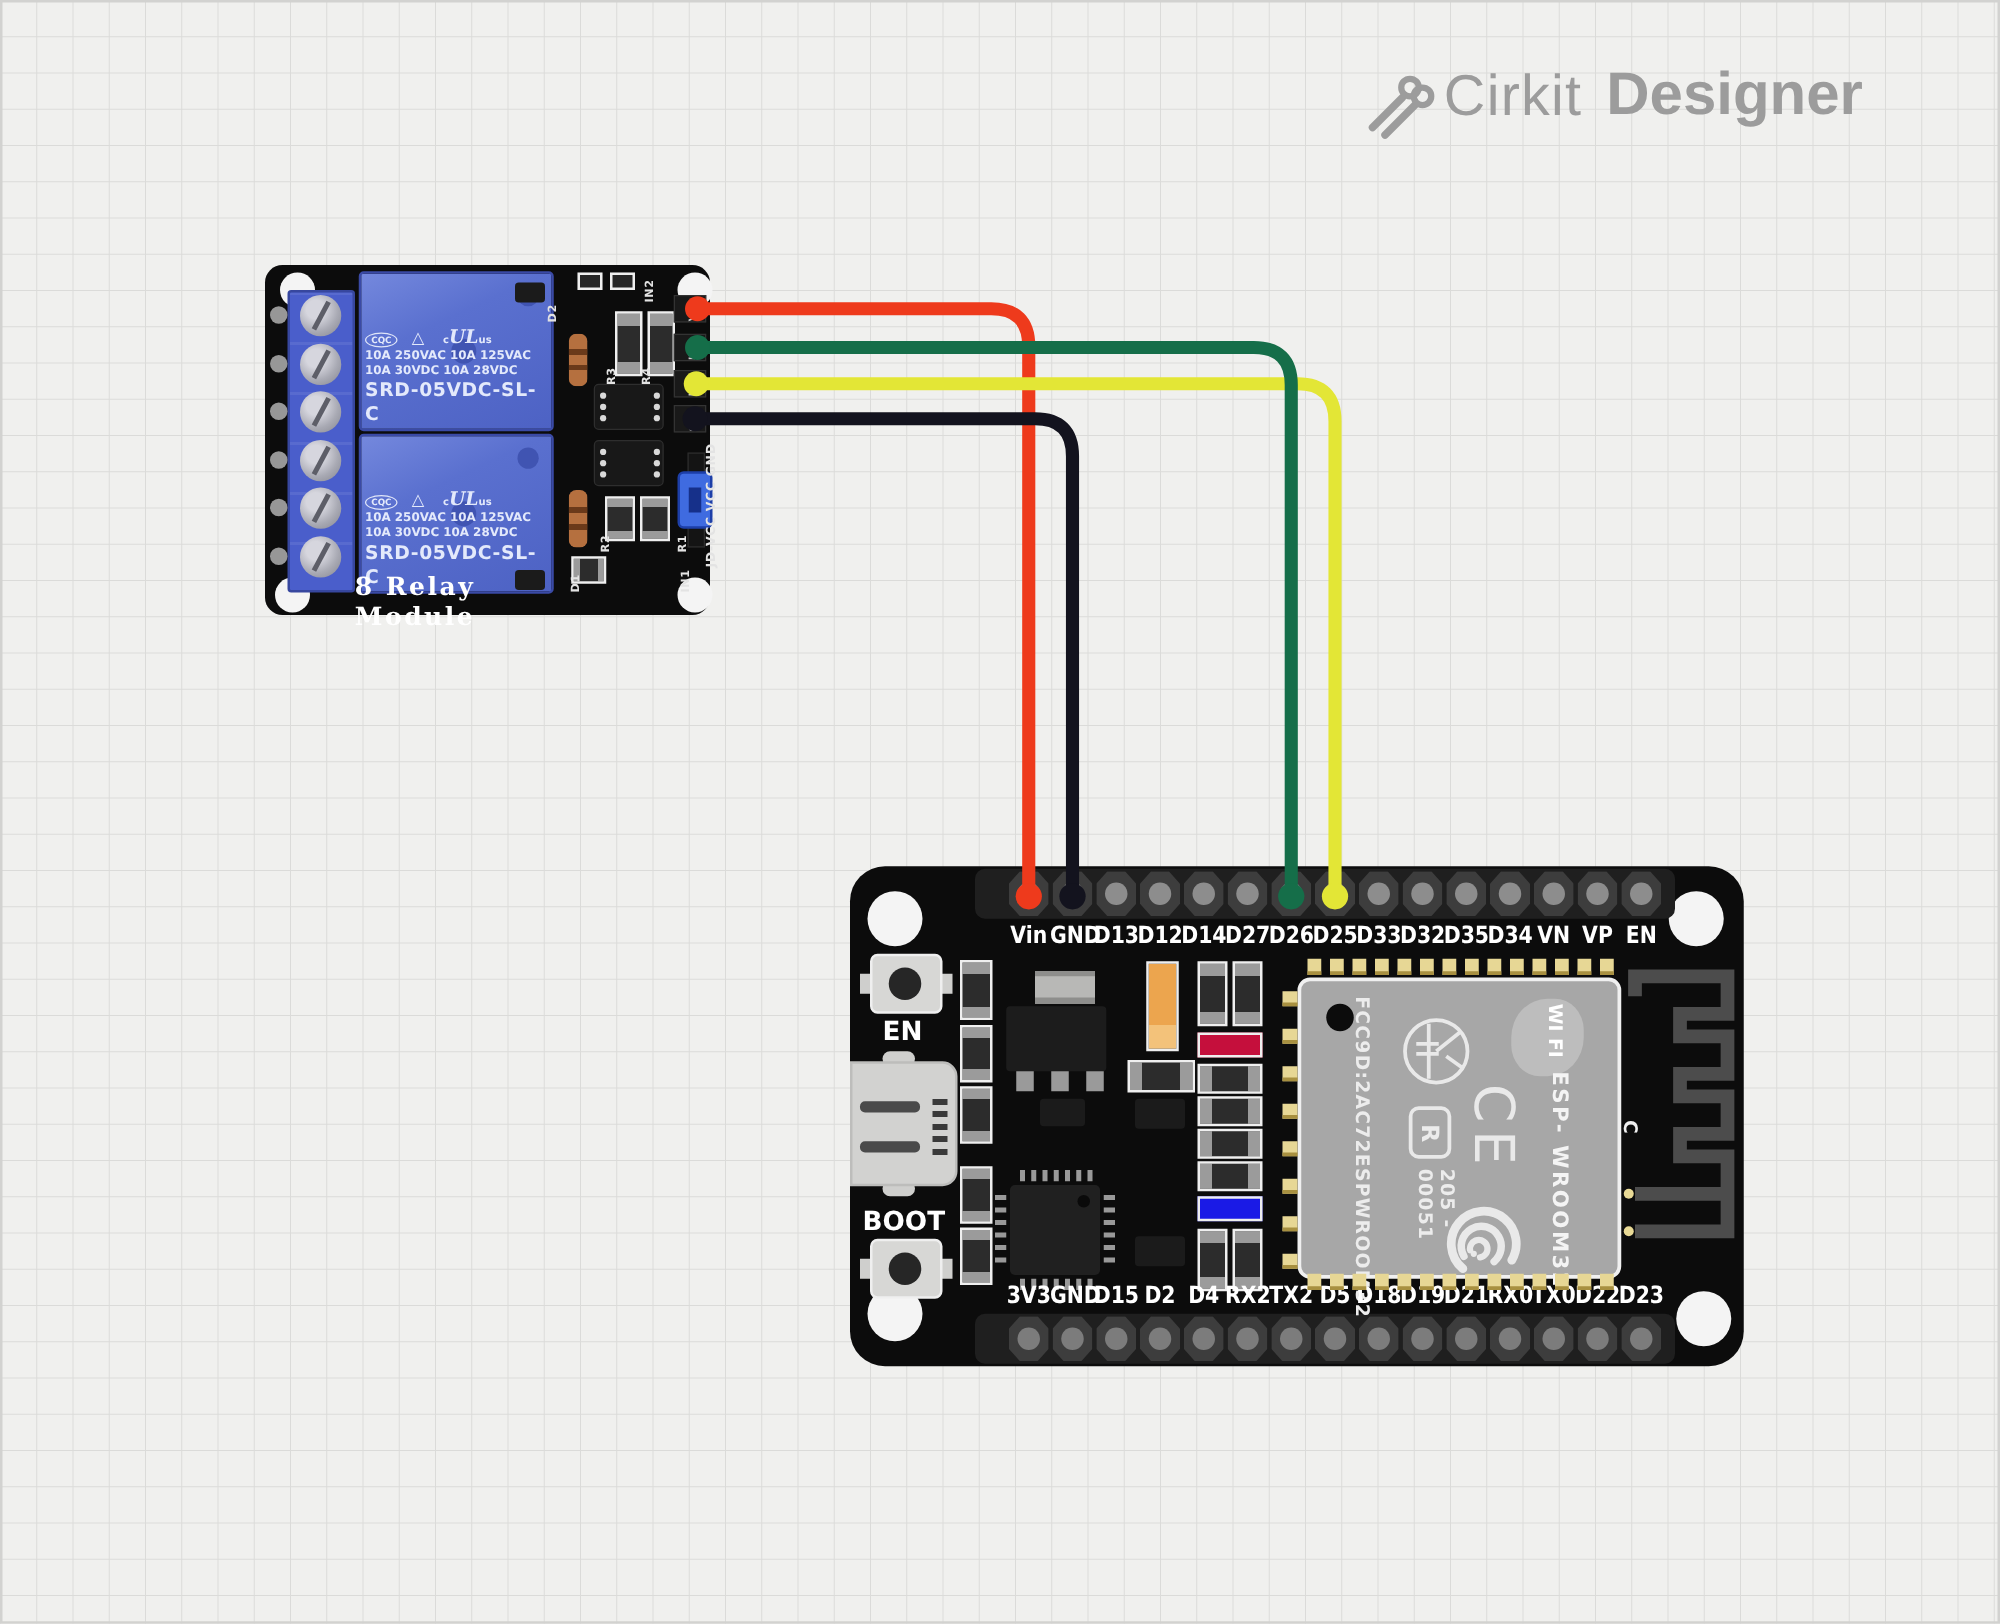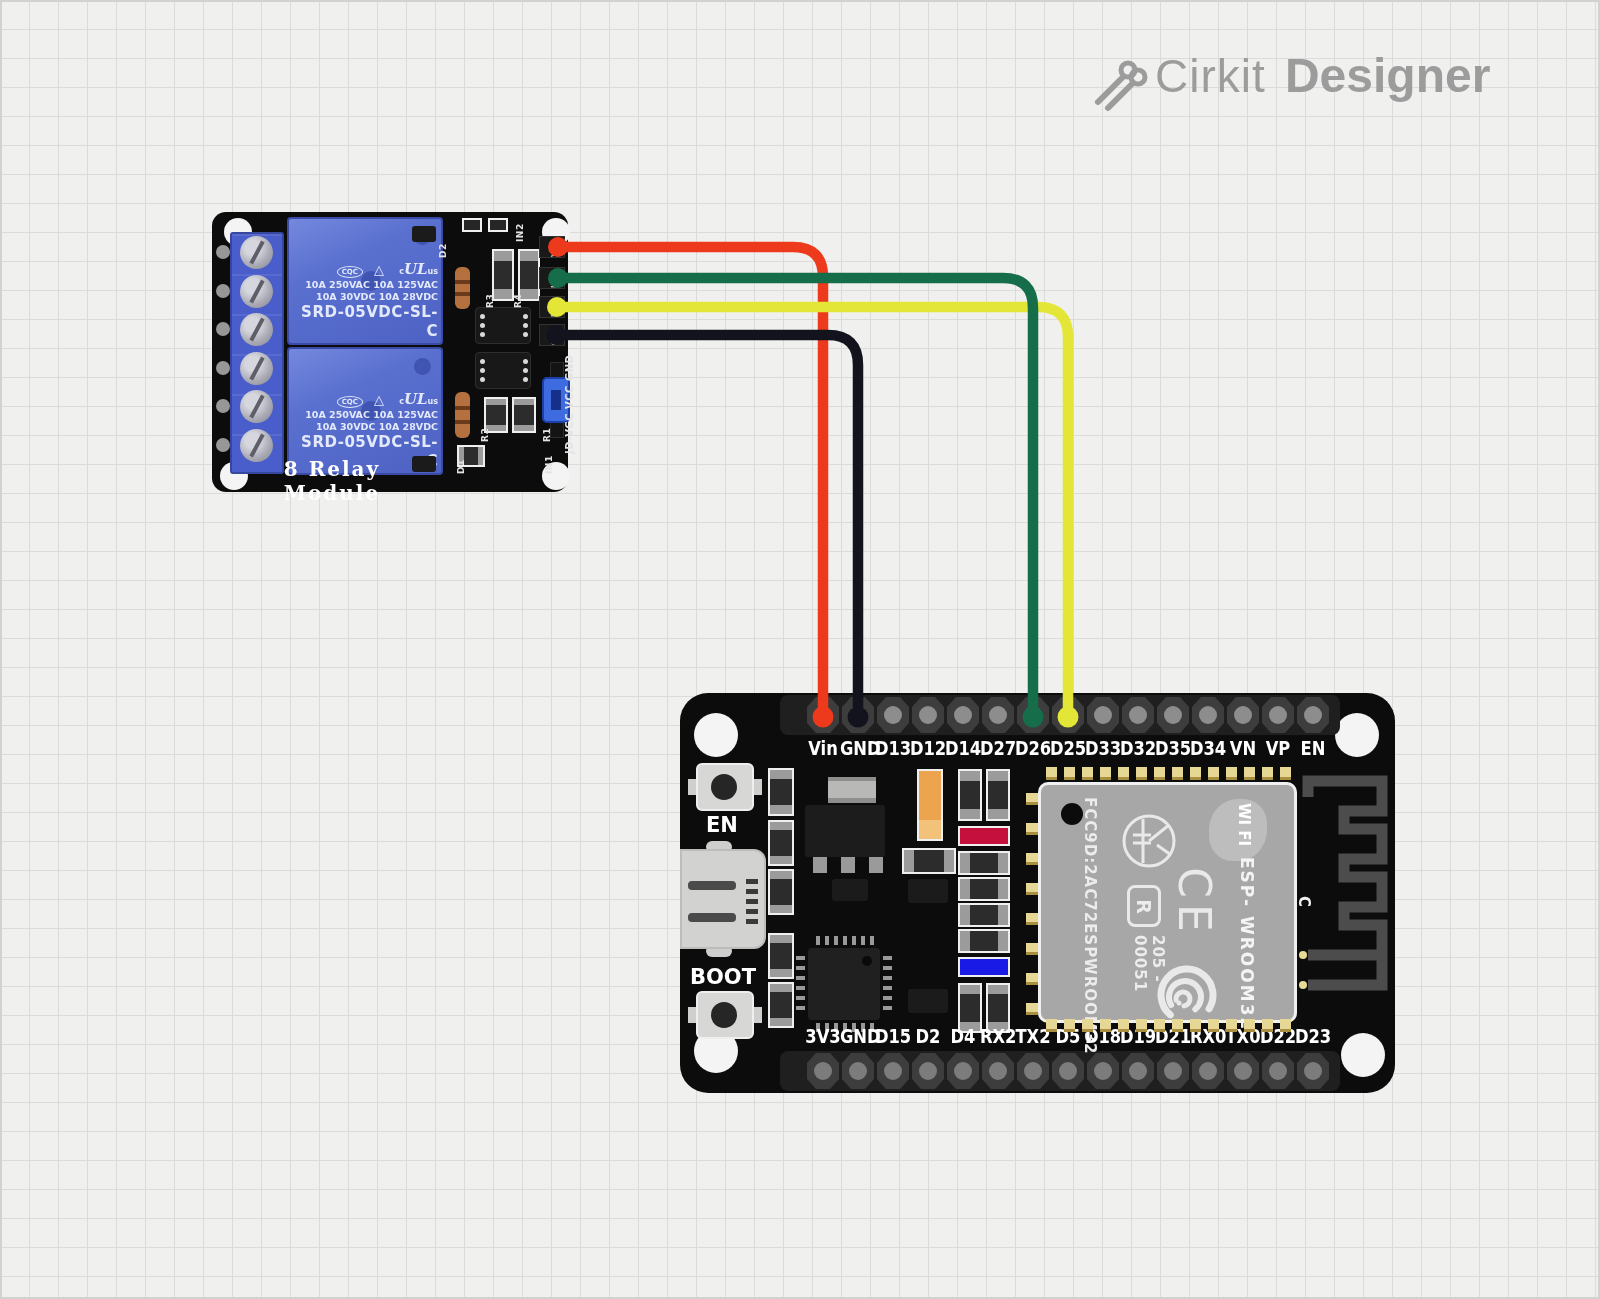--- a/index.html
+++ b/index.html
@@ -28,21 +28,21 @@
   .goldpad{background:#e7d795;border-bottom:3px solid #a89040;}
   .btn{background:#d7d7d5;border:2px solid #efefef;border-radius:6px;}
   .btn .dot{left:13px;top:9px;width:26px;height:26px;border-radius:50%;background:#262626;}
   .tab{background:#cfcfcd;}
   .pinlabel{color:#ffffff;font:700 19px/22px "DejaVu Sans",sans-serif;text-align:center;transform:scaleX(.86);}
   .rot{transform:rotate(-90deg);transform-origin:left top;white-space:nowrap;}
   .vtxt{writing-mode:vertical-rl;}
   
   .relaybody{background:linear-gradient(155deg,#7488dd 0%,#5a70cf 35%,#4d62c4 100%);border:2px solid #3a4aa6;border-radius:4px;}
   .rhole{background:#4054b2;border-radius:50%;}
-  .rtext{color:#e3e9fb;text-align:right;}
+  .rtext{color:#e3e9fb;text-align:left;}
   .screw{border-radius:50%;background:radial-gradient(circle at 38% 35%,#d6d6de 0 25%,#a9aab4 60%,#83848e 100%);}
   .screw .slot{left:44%;top:12%;width:12%;height:76%;background:#5d5e68;transform:rotate(28deg);}
   .silks{color:#e3e3e3;font:700 9px "DejaVu Sans",sans-serif;letter-spacing:.5px;}
   .opto{background:#181818;border-radius:4px;border:1px solid #2e2e2e;}
   .optodot{width:5px;height:5px;border-radius:50%;background:#d9d9d9;box-shadow:0 9px #d9d9d9,0 18px #d9d9d9;}
   
   #espModule{background:#a7a7a7;border:3px solid #f0f0f0;border-radius:10px;}
   .modtxt{color:#ececec;font-weight:700;letter-spacing:1px;}
 </style>
 </head>

